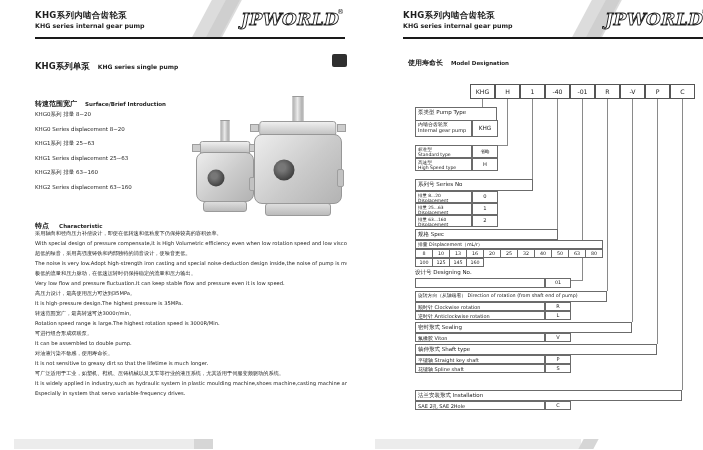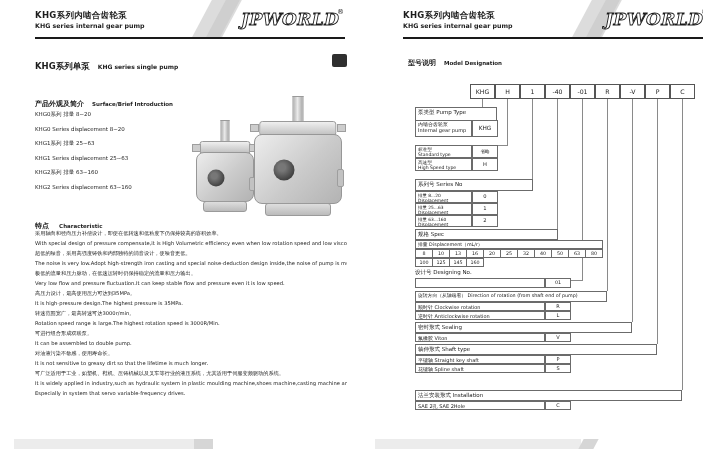--- a/index.html
+++ b/index.html
@@ -68,21 +68,21 @@
     </svg>
     <div class="rule" style="left:35px;top:37px;width:310px;"></div>
 
     <div class="abs" style="left:35px;top:54px;white-space:nowrap;">
       <span class="sec-zh">KHG系列单泵</span>
       <span class="sec-en" style="margin-left:3px;">KHG series single pump</span>
     </div>
     <div class="tab-marker" style="left:332px;top:54px;"></div>
 
     <div class="abs" style="left:35px;top:91px;white-space:nowrap;">
-      <span class="h7-zh">产品外观及简介</span>
+      <span class="h7-zh">转速范围宽广</span>
       <span class="h7-en" style="margin-left:3px;">Surface/Brief Introduction</span>
     </div>
 
     <div class="abs" style="left:35px;top:107px;">
       <div class="iline">KHG0系列  排量 8~20</div>
       <div class="iline">KHG0 Series  displacement 8~20</div>
       <div class="iline">KHG1系列  排量 25~63</div>
       <div class="iline">KHG1 Series  displacement 25~63</div>
       <div class="iline">KHG2系列  排量 63~160</div>
       <div class="iline">KHG2 Series  displacement 63~160</div>
@@ -147,21 +147,21 @@
     <div class="abs pgtitle-zh" style="left:13px;top:10px;">KHG系列内啮合齿轮泵</div>
     <div class="abs pgtitle-en" style="left:13px;top:22px;">KHG series internal gear pump</div>
 
     <svg class="abs" style="left:212px;top:4px;" width="108" height="30">
       <text x="3" y="21" font-family="DejaVu Serif, serif" font-size="17" font-style="italic" font-weight="bold" fill="#ffffff" stroke="#1a1a1a" stroke-width="0.9" letter-spacing="0.4">JPWORLD</text>
       <text x="99" y="10" font-size="7" fill="#1a1a1a">®</text>
     </svg>
     <div class="rule" style="left:13px;top:37px;width:300px;"></div>
 
     <div class="abs" style="left:18px;top:50px;white-space:nowrap;">
-      <span class="h7-zh">型号说明</span>
+      <span class="h7-zh">使用寿命长</span>
       <span class="h7-en" style="margin-left:3px;">Model Designation</span>
     </div>
 
     <div class="cbox" style="left:80px;">KHG</div>
     <div class="cbox" style="left:105px;">H</div>
     <div class="cbox" style="left:130px;">1</div>
     <div class="cbox" style="left:155px;">-40</div>
     <div class="cbox" style="left:180px;">-01</div>
     <div class="cbox" style="left:205px;">R</div>
     <div class="cbox" style="left:230px;">-V</div>

